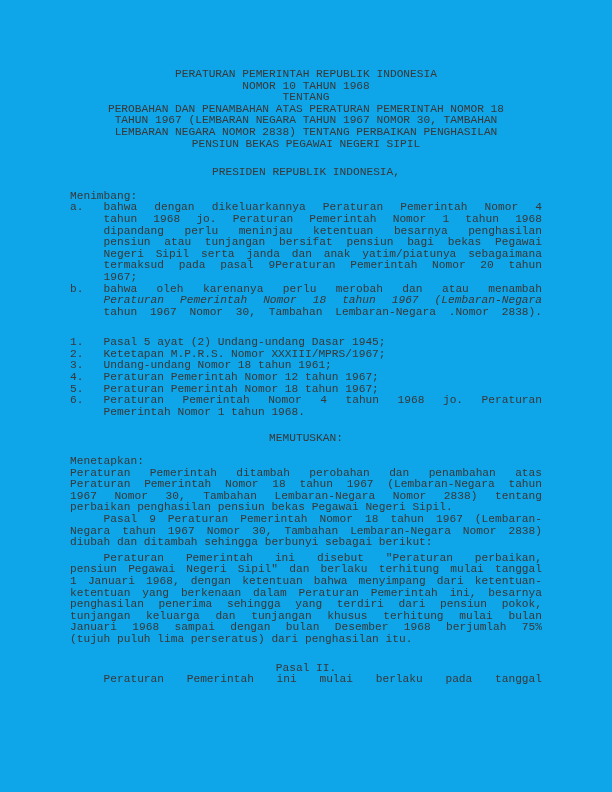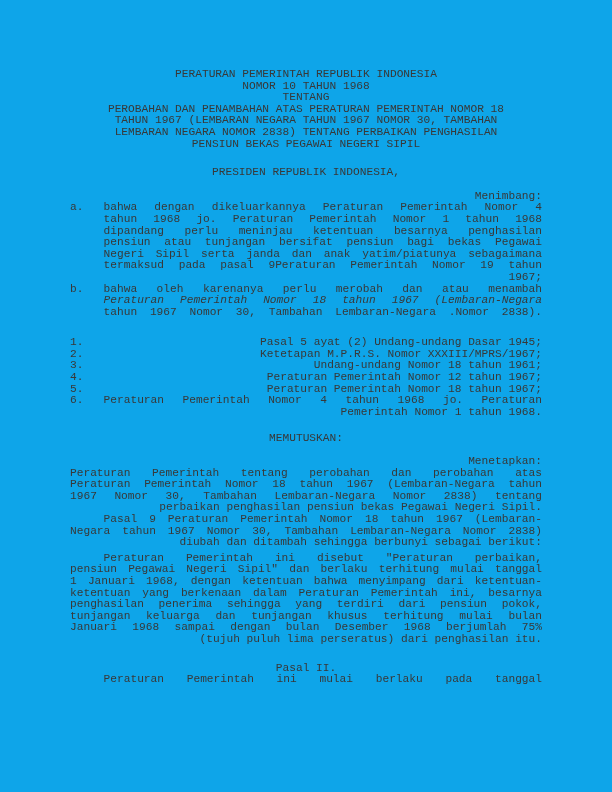--- a/index.html
+++ b/index.html
@@ -23,21 +23,21 @@
     line-height: 11.6px;
     color: #383838;
   }
   .block { margin: 0; }
   .line {
     min-height: 11.6px;
     white-space: normal;
     position: relative;
   }
   .align-c { text-align: center; }
-  .align-l { text-align: right; }
+  .align-l { text-align: left; }
   .align-j {
     text-align: justify;
     text-align-last: justify;
     text-justify: inter-word;
   }
   .marker {
     position: absolute;
     left: 0;
     top: 0;
     white-space: pre;
@@ -60,41 +60,41 @@
       <div class="block" style="margin-top: 17px;">
         <div class="line align-c">PRESIDEN REPUBLIK INDONESIA,</div>
       </div>
       <div class="block" style="margin-top: 12px;">
         <div class="line align-l">Menimbang:</div>
         <div class="line align-j" style="padding-left: 5ch;"><span class="marker">a.</span><span>bahwa dengan dikeluarkannya Peraturan Pemerintah Nomor 4</span></div>
         <div class="line align-j" style="padding-left: 5ch;">tahun 1968 jo. Peraturan Pemerintah Nomor 1 tahun 1968</div>
         <div class="line align-j" style="padding-left: 5ch;">dipandang perlu meninjau ketentuan besarnya penghasilan</div>
         <div class="line align-j" style="padding-left: 5ch;">pensiun atau tunjangan bersifat pensiun bagi bekas Pegawai</div>
         <div class="line align-j" style="padding-left: 5ch;">Negeri Sipil serta janda dan anak yatim/piatunya sebagaimana</div>
-        <div class="line align-j" style="padding-left: 5ch;">termaksud pada pasal 9Peraturan Pemerintah Nomor 19 tahun</div>
+        <div class="line align-j" style="padding-left: 5ch;">termaksud pada pasal 9Peraturan Pemerintah Nomor 20 tahun</div>
         <div class="line align-l" style="padding-left: 5ch;">1967;</div>
         <div class="line align-j" style="padding-left: 5ch;"><span class="marker">b.</span><span>bahwa oleh karenanya perlu merobah dan atau menambah</span></div>
         <div class="line align-j" style="padding-left: 5ch; font-style: italic;">Peraturan Pemerintah Nomor 18 tahun 1967 (Lembaran-Negara</div>
         <div class="line align-j" style="padding-left: 5ch;">tahun 1967 Nomor 30, Tambahan Lembaran-Negara .Nomor 2838).</div>
       </div>
       <div class="block" style="margin-top: 19px;">
         <div class="line align-l" style="padding-left: 5ch;"><span class="marker">1.</span><span>Pasal 5 ayat (2) Undang-undang Dasar 1945;</span></div>
         <div class="line align-l" style="padding-left: 5ch;"><span class="marker">2.</span><span>Ketetapan M.P.R.S. Nomor XXXIII/MPRS/1967;</span></div>
         <div class="line align-l" style="padding-left: 5ch;"><span class="marker">3.</span><span>Undang-undang Nomor 18 tahun 1961;</span></div>
         <div class="line align-l" style="padding-left: 5ch;"><span class="marker">4.</span><span>Peraturan Pemerintah Nomor 12 tahun 1967;</span></div>
         <div class="line align-l" style="padding-left: 5ch;"><span class="marker">5.</span><span>Peraturan Pemerintah Nomor 18 tahun 1967;</span></div>
         <div class="line align-j" style="padding-left: 5ch;"><span class="marker">6.</span><span>Peraturan Pemerintah Nomor 4 tahun 1968 jo. Peraturan</span></div>
         <div class="line align-l" style="padding-left: 5ch;">Pemerintah Nomor 1 tahun 1968.</div>
       </div>
       <div class="block" style="margin-top: 15px;">
         <div class="line align-c">MEMUTUSKAN:</div>
       </div>
       <div class="block" style="margin-top: 11px;">
         <div class="line align-l">Menetapkan:</div>
-        <div class="line align-j">Peraturan Pemerintah tentang perobahan dan perobahan atas</div>
+        <div class="line align-j">Peraturan Pemerintah ditambah perobahan dan penambahan atas</div>
         <div class="line align-j">Peraturan Pemerintah Nomor 18 tahun 1967 (Lembaran-Negara tahun</div>
         <div class="line align-j">1967 Nomor 30, Tambahan Lembaran-Negara Nomor 2838) tentang</div>
         <div class="line align-l">perbaikan penghasilan pensiun bekas Pegawai Negeri Sipil.</div>
       </div>
       <div class="block">
         <div class="line align-j" style="padding-left: 5ch;">Pasal 9 Peraturan Pemerintah Nomor 18 tahun 1967 (Lembaran-</div>
         <div class="line align-j">Negara tahun 1967 Nomor 30, Tambahan Lembaran-Negara Nomor 2838)</div>
         <div class="line align-l">diubah dan ditambah sehingga berbunyi sebagai berikut:</div>
       </div>
       <div class="block" style="margin-top: 4px;">

